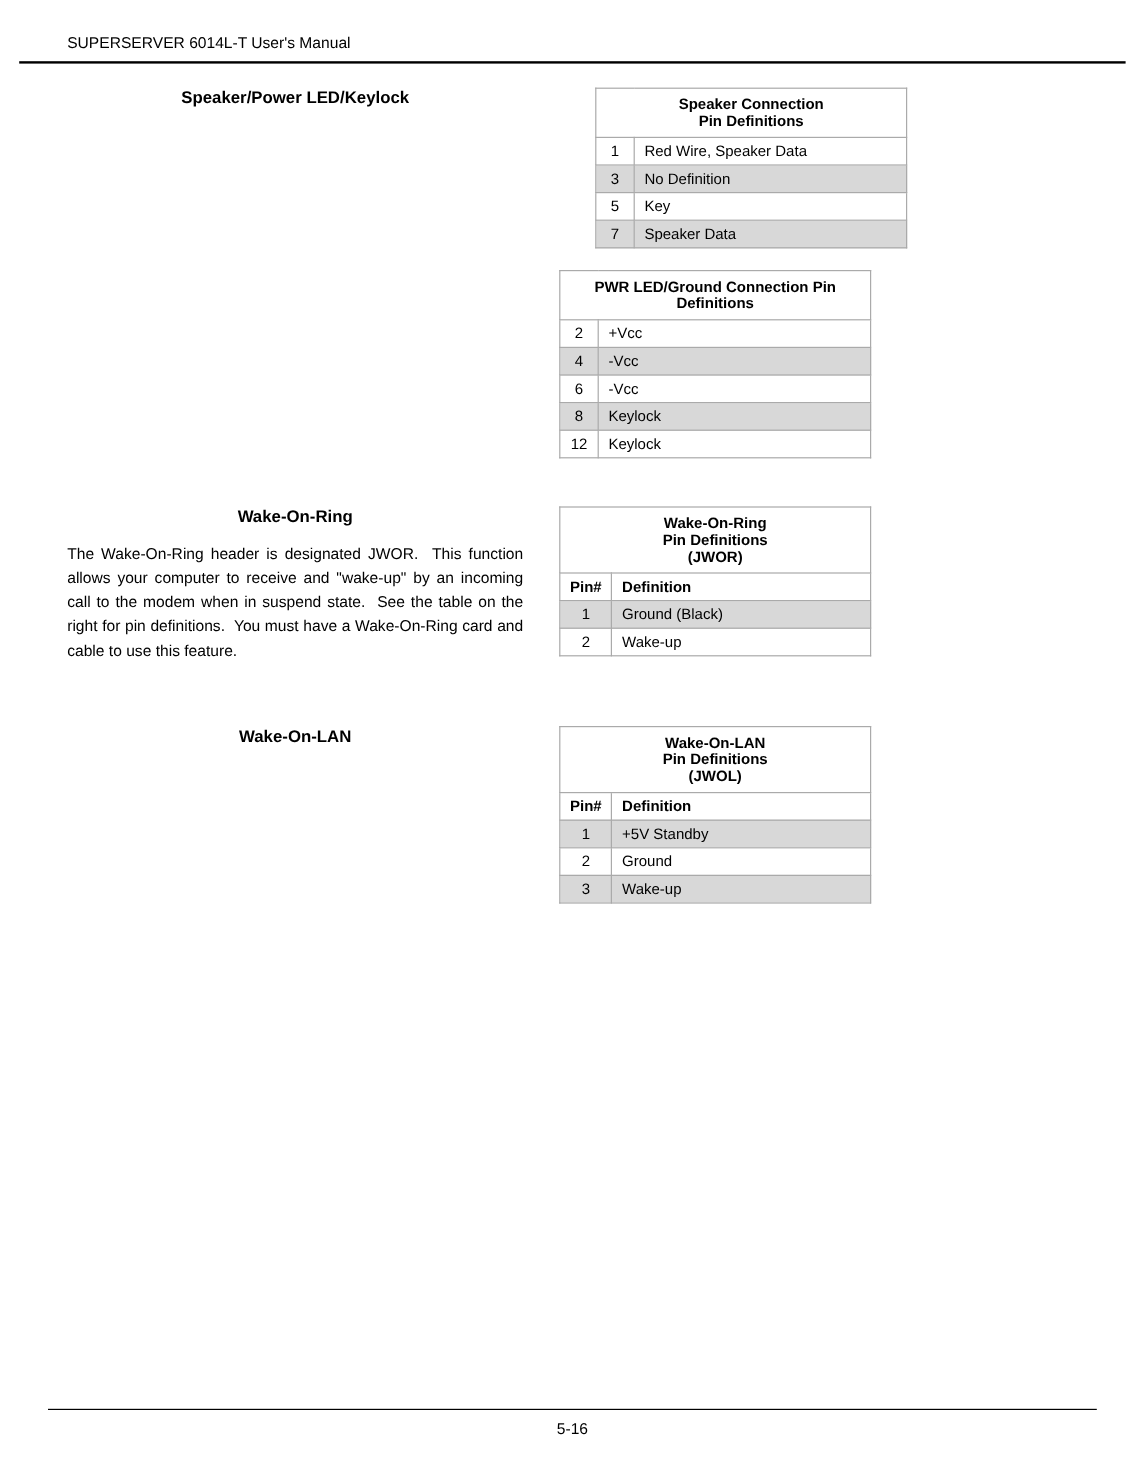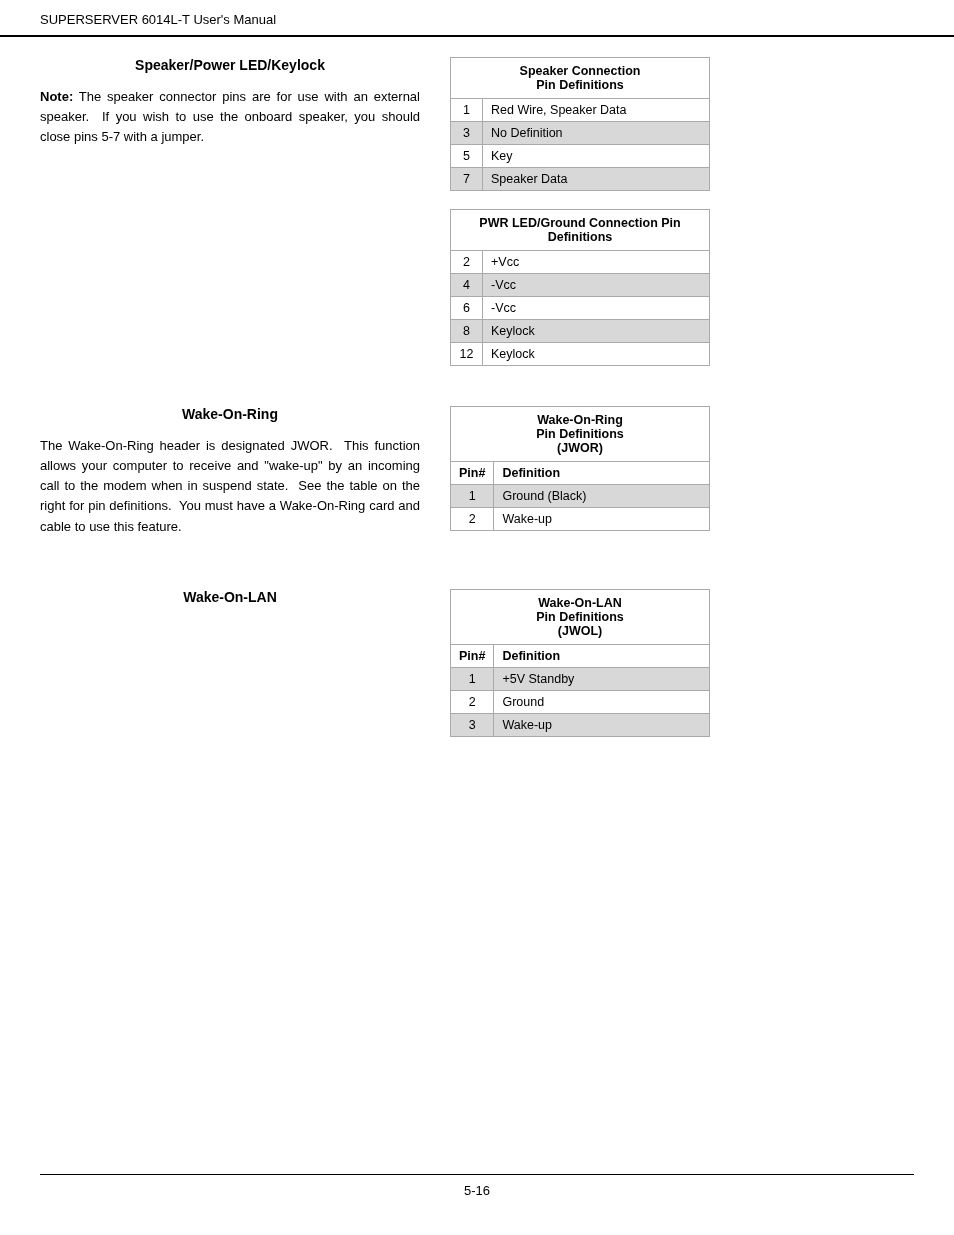--- a/index.html
+++ b/index.html
@@ -8,21 +8,21 @@
       font-family: Arial, Helvetica, sans-serif;
       font-size: 13px;
       color: #000;
       width: 954px;
       min-height: 1235px;
     }
 
     .page {
       width: 954px;
       min-height: 1235px;
-      padding: 0;
+      padding: 16px;
       position: relative;
     }
 
     
     .page-header {
       border-bottom: 2px solid #000;
       padding: 12px 40px 8px 40px;
       font-size: 13px;
     }
 
@@ -136,28 +136,25 @@
   <div class="page-header">
     <span>SUPERSERVER 6014L-T User's Manual</span>
   </div>
 
   <div class="content">
 
     <div class="section section-divider">
 
       <div class="section-text">
         <div class="section-title">Speaker/Power LED/Keylock</div>
-        <p class="body-text">
-          <span class="note-bold">Note:</span> The speaker connector pins are for use with an external speaker.&nbsp; If you wish to use the onboard speaker, you should close pins 5-7 with a jumper.
-        </p>
       </div>
 
       <div class="section-table">
 
-        <table style="margin-bottom: 18px;">
+        <table style="margin-bottom: 18px; margin-left: 30px;">
           <thead>
             <tr>
               <th colspan="2" class="table-header-cell">Speaker Connection<br>Pin Definitions</th>
             </tr>
           </thead>
           <tbody>
             <tr class="unshaded">
               <td class="pin-col">1</td>
               <td>Red Wire, Speaker Data</td>
             </tr>

